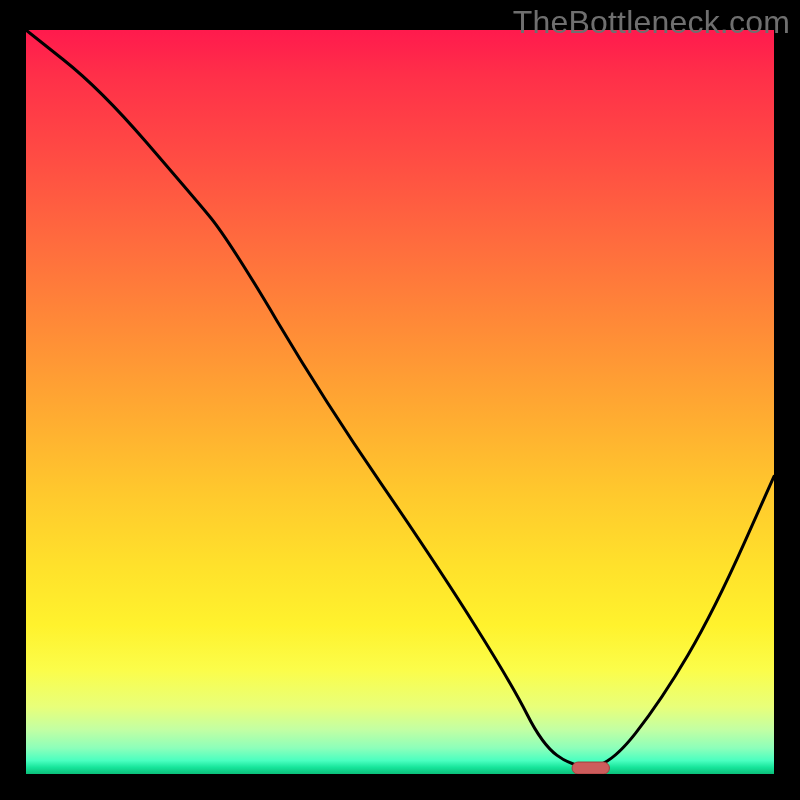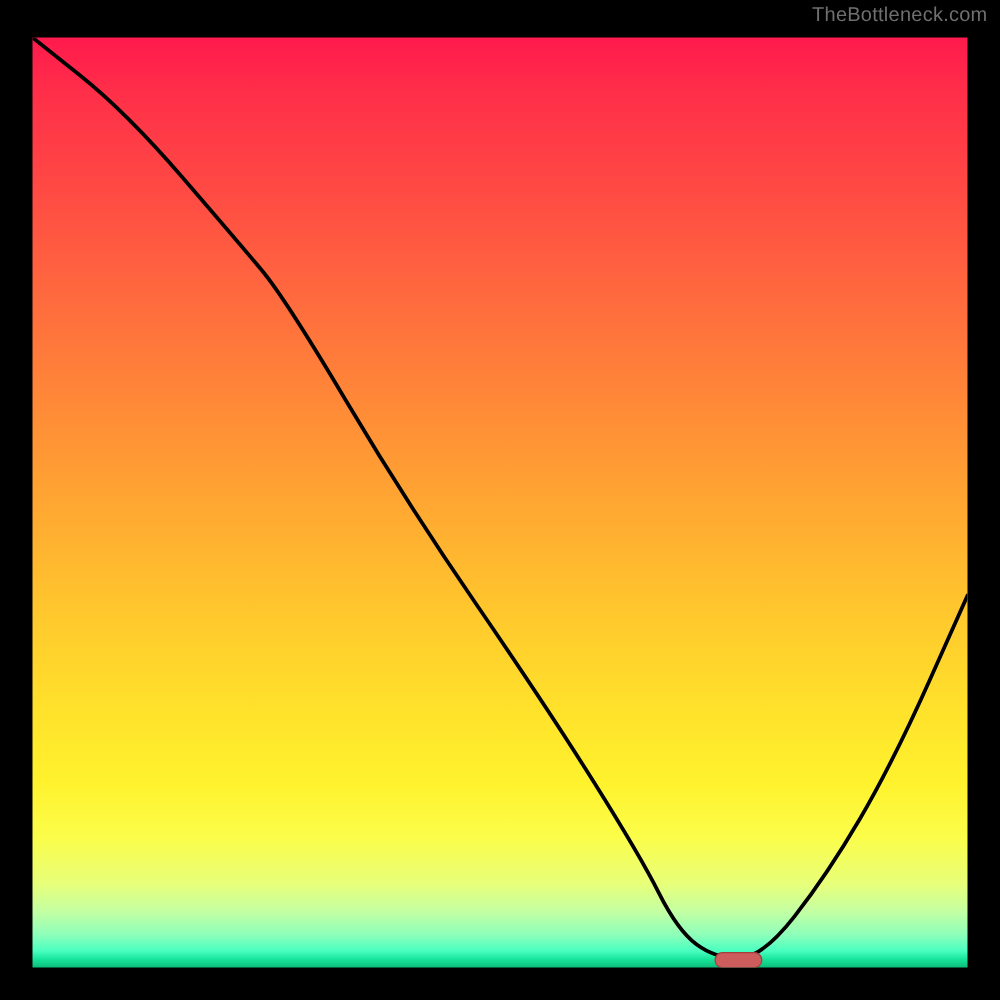--- a/index.html
+++ b/index.html
@@ -15,21 +15,21 @@
     position: relative;
     width: 800px;
     height: 800px;
     background: #000;
   }
   .watermark {
     position: absolute;
     top: 4px;
     right: 10px;
     color: #6f6f6f;
-    font-size: 16px;
+    font-size: 32px;
     font-weight: 400;
     letter-spacing: 0.2px;
     z-index: 10;
   }
   .plot-frame {
     position: absolute;
     left: 26px;
     top: 30px;
     width: 748px;
     height: 744px;

